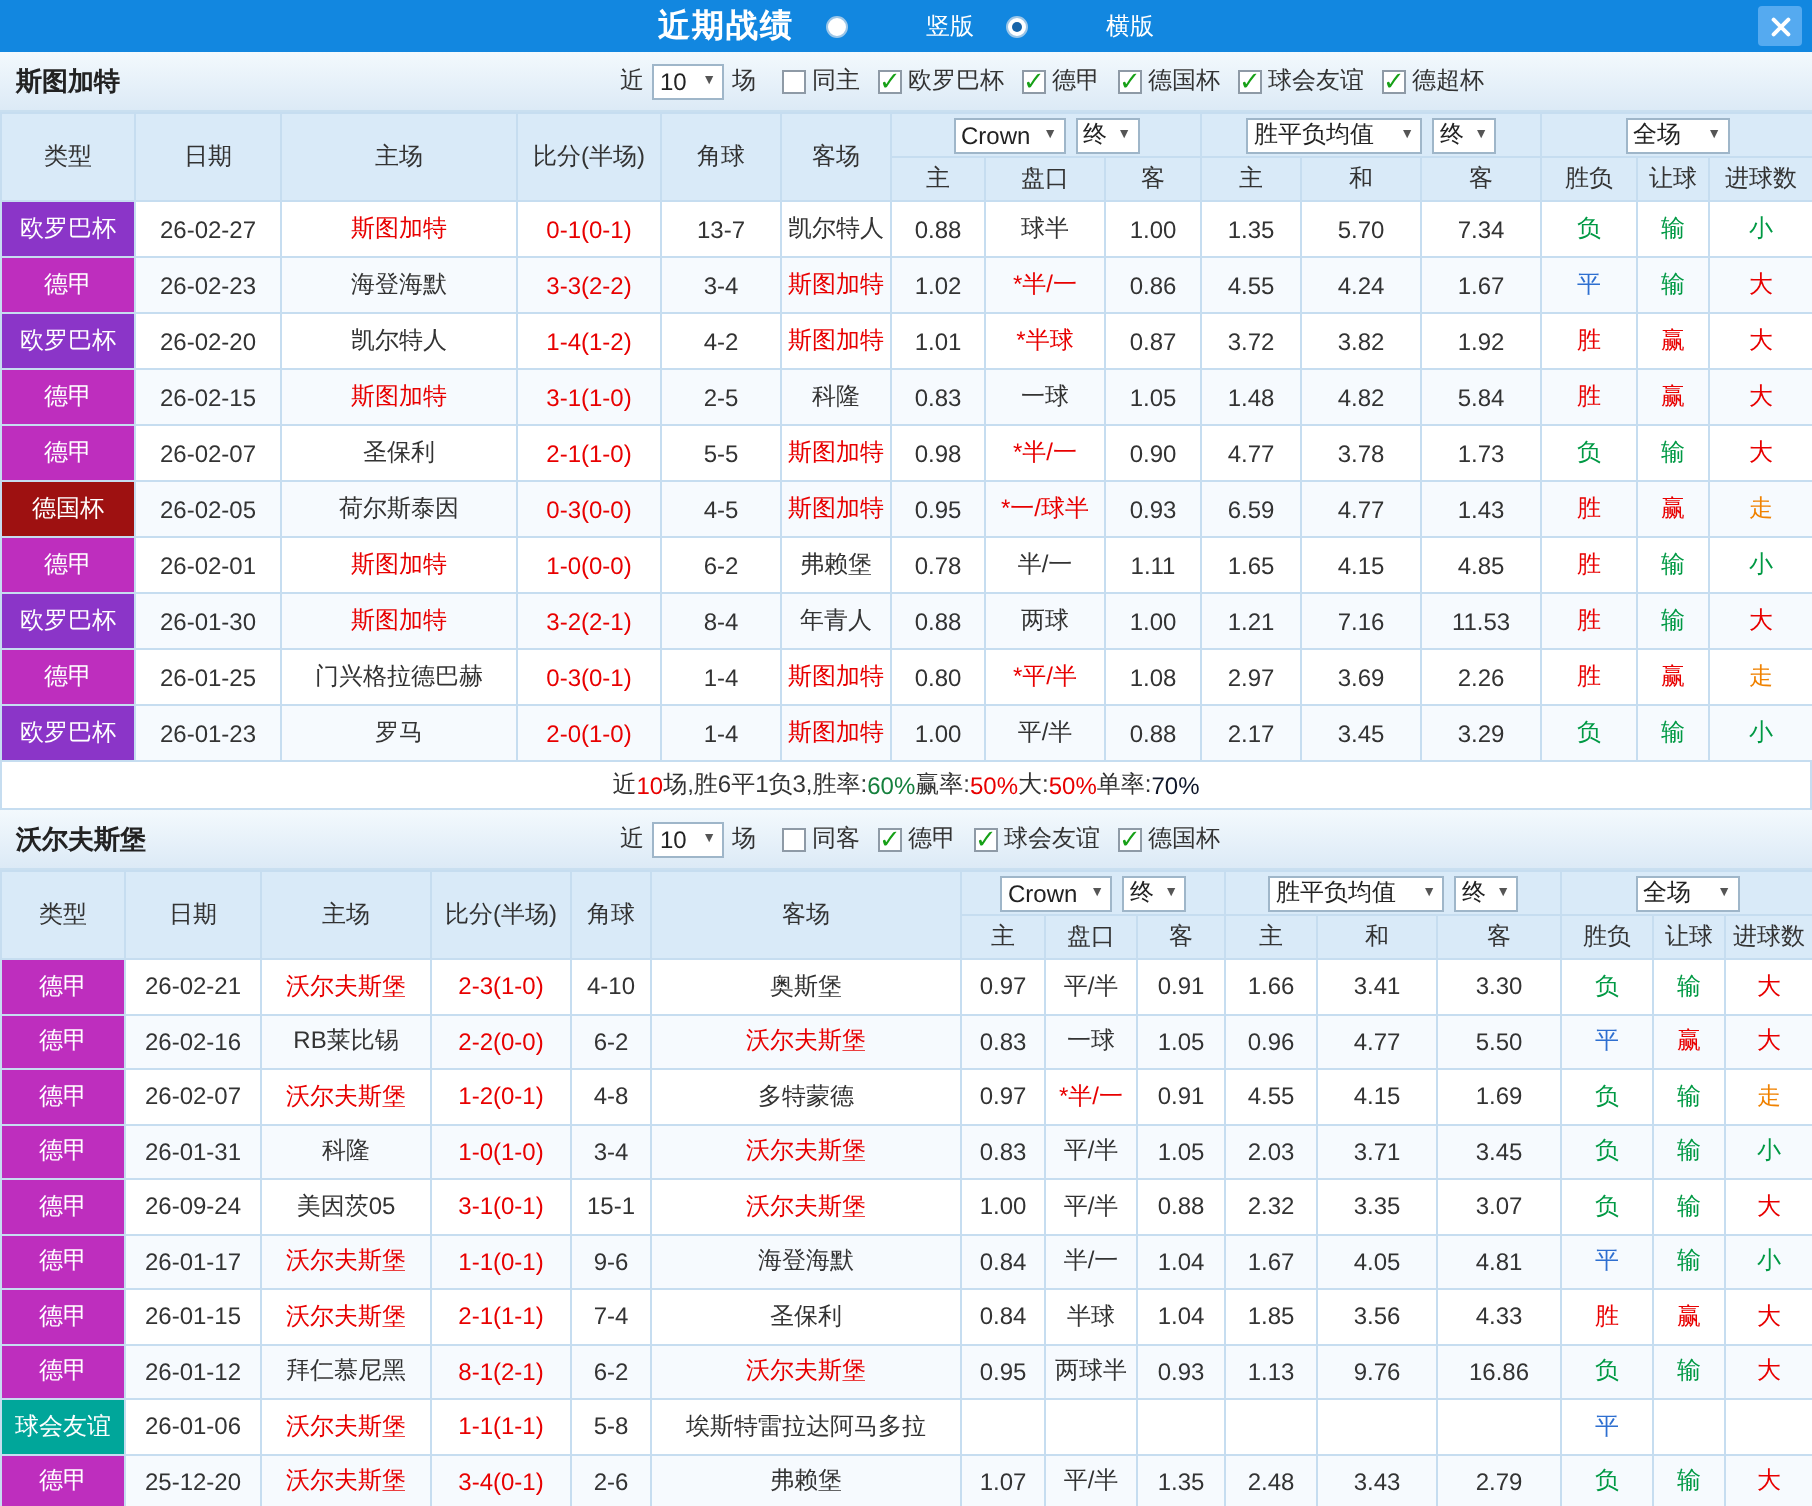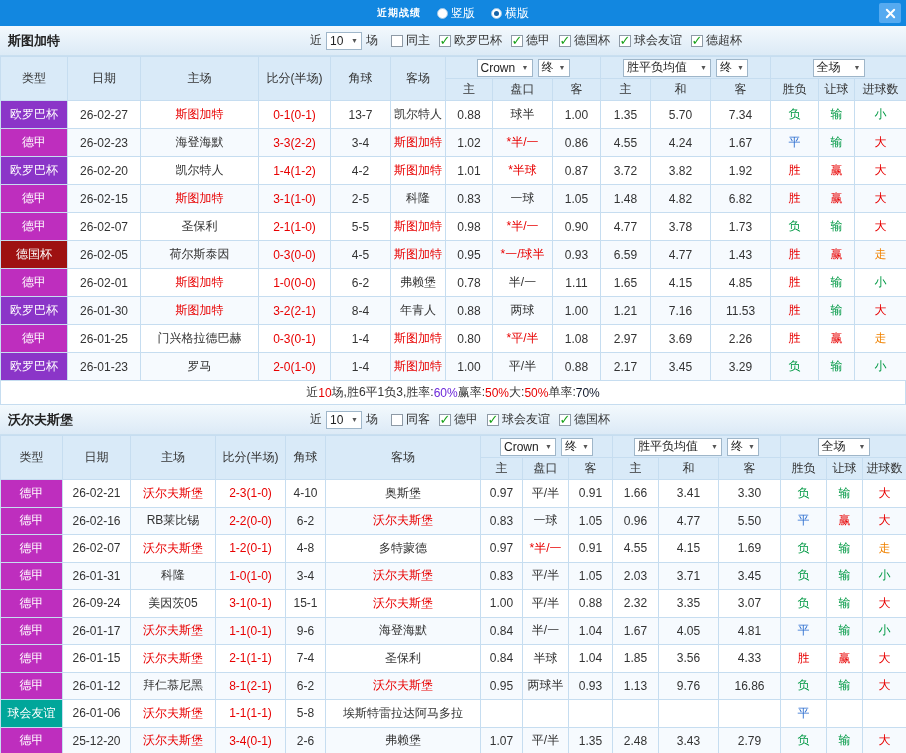--- a/index.html
+++ b/index.html
@@ -1,24 +1,24 @@
 <!DOCTYPE html>
 <html><head>
 <meta charset="utf-8">
 <style>
   *{margin:0;padding:0;box-sizing:border-box;}
   html,body{width:906px;height:753px;overflow:hidden;}
   body{font-family:"Liberation Sans","DejaVu Sans",sans-serif;font-size:12px;color:#333;background:#fff;}
 
   .titlebar{height:26px;background:#1287E0;display:flex;align-items:center;justify-content:center;position:relative;}
-  .title{color:#fff;font-weight:bold;font-size:10px;letter-spacing:1px;}
+  .title{color:#fff;font-weight:bold;font-size:16px;letter-spacing:1px;}
   .radio-opt{display:inline-flex;align-items:center;margin-left:16px;gap:3px;cursor:pointer;}
   .radio{width:11px;height:11px;border-radius:50%;background:#fff;border:1px solid #9CC6E8;position:relative;display:inline-block;}
   .radio.checked::after{content:"";position:absolute;left:2px;top:2px;width:5px;height:5px;border-radius:50%;background:#1764A8;}
-  .radio-label{color:#fff;}
+  .radio-label{color:#fff;margin-left:36px;}
   .close-btn{position:absolute;right:5px;top:3px;width:22px;height:20px;border:none;border-radius:2px;background:#55AAF0;display:flex;align-items:center;justify-content:center;cursor:pointer;}
 
   .section-header{height:30px;background:linear-gradient(#F3F9FD,#DCEAF6);border-bottom:1px solid #C9DFF0;display:flex;align-items:center;}
   .team-name{font-weight:bold;font-size:13px;color:#222;padding-left:8px;width:310px;flex:0 0 auto;}
   .filters{display:flex;align-items:center;gap:4px;}
   .flabel{color:#333;}
   .select{display:inline-flex;align-items:center;justify-content:space-between;gap:4px;background:#fff;border:1px solid #9FB6C9;height:18px;padding:0 3px;cursor:pointer;color:#222;}
   .select .arrow{font-size:7px;color:#555;}
   .count-select{min-width:36px;}
   .bk-select{min-width:56px;}
@@ -228,21 +228,21 @@
               <td class="c-date">26-02-15</td>
               <td class="c-team hl">斯图加特</td>
               <td class="c-score">3-1(1-0)</td>
               <td class="c-plain">2-5</td>
               <td class="c-team">科隆</td>
               <td class="c-plain">0.83</td>
               <td class="c-plain">一球</td>
               <td class="c-plain">1.05</td>
               <td class="c-plain">1.48</td>
               <td class="c-plain">4.82</td>
-              <td class="c-plain">6.82</td>
+              <td class="c-plain">5.84</td>
               <td class="c-res" style="color: rgb(232, 0, 0);">胜</td>
               <td class="c-res" style="color: rgb(232, 0, 0);">赢</td>
               <td class="c-res" style="color: rgb(232, 0, 0);">大</td>
             </tr>
             <tr>
               <td class="c-type" style="background: rgb(190, 46, 190);">德甲</td>
               <td class="c-date">26-02-07</td>
               <td class="c-team">圣保利</td>
               <td class="c-score">2-1(1-0)</td>
               <td class="c-plain">5-5</td>
@@ -342,21 +342,21 @@
               <td class="c-res" style="color: rgb(0, 153, 68);">输</td>
               <td class="c-res" style="color: rgb(0, 153, 68);">小</td>
             </tr>
           </tbody>
     </table>
     <div class="summary">
           <span style="color: rgb(51, 51, 51);">近</span>
           <span style="color: rgb(232, 0, 0);">10</span>
           <span style="color: rgb(51, 51, 51);">场,胜6平1负3, </span>
           <span style="color: rgb(51, 51, 51);">胜率:</span>
-          <span style="color: #6d28d9;">60%</span>
+          <span style="color: #15803d;">60%</span>
           <span style="color: rgb(51, 51, 51);"> 赢率:</span>
           <span style="color: rgb(232, 0, 0);">50%</span>
           <span style="color: rgb(51, 51, 51);"> 大:</span>
           <span style="color: rgb(232, 0, 0);">50%</span>
           <span style="color: rgb(51, 51, 51);"> 单率:</span>
           <span style="color: #0f172a;">70%</span>
         </div>
   </section>
 
   <section class="section sec-1">

